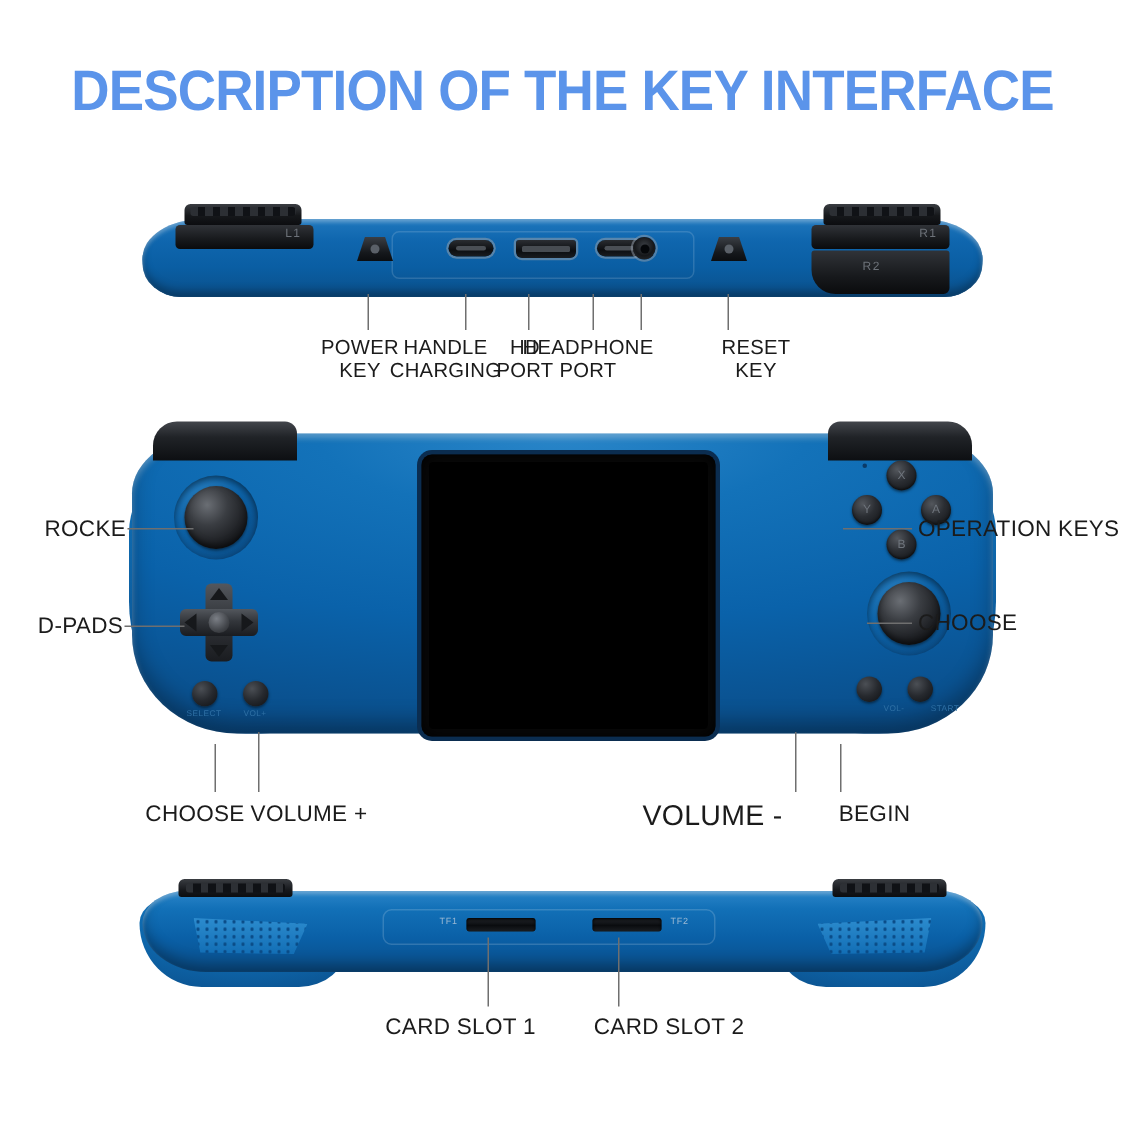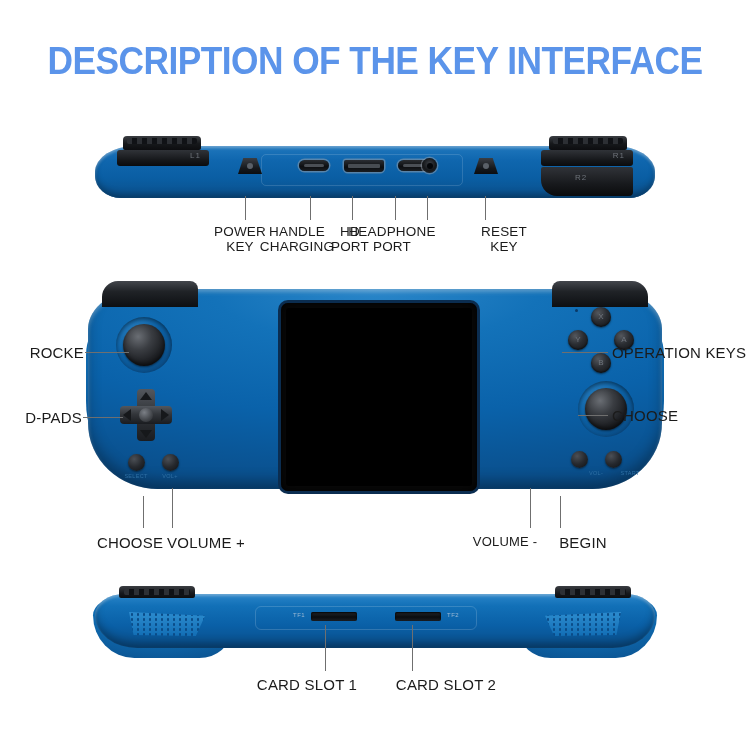--- a/index.html
+++ b/index.html
@@ -395,21 +395,21 @@
   <div class="leader v" style="left:530px;top:488px;height:40px"></div>
   <div class="leader v" style="left:560px;top:496px;height:32px"></div>
 
   <div class="lbl r" style="left:84px;top:344px;font-size:15px">ROCKE</div>
   <div class="lbl r" style="left:82px;top:409px;font-size:15px">D-PADS</div>
   <div class="lbl l" style="left:612px;top:344px;font-size:15px">OPERATION KEYS</div>
   <div class="lbl l" style="left:612px;top:407px;font-size:15px">CHOOSE</div>
 
   <div class="lbl c" style="left:130px;top:534px;font-size:15px">CHOOSE</div>
   <div class="lbl c" style="left:206px;top:534px;font-size:15px">VOLUME +</div>
-  <div class="lbl c" style="left:505px;top:534px;font-size:13px">VOLUME -</div>
+  <div class="lbl c" style="left:475px;top:534px;font-size:19px">VOLUME -</div>
   <div class="lbl c" style="left:583px;top:534px;font-size:15px">BEGIN</div>
 
   <div class="botview">
     <div class="bv-wing lft"></div>
     <div class="bv-wing rgt"></div>
     <div class="bv-body"></div>
     <div class="bv-nub lft"></div>
     <div class="bv-nub rgt"></div>
     <div class="grille lft"></div>
     <div class="grille rgt"></div>

